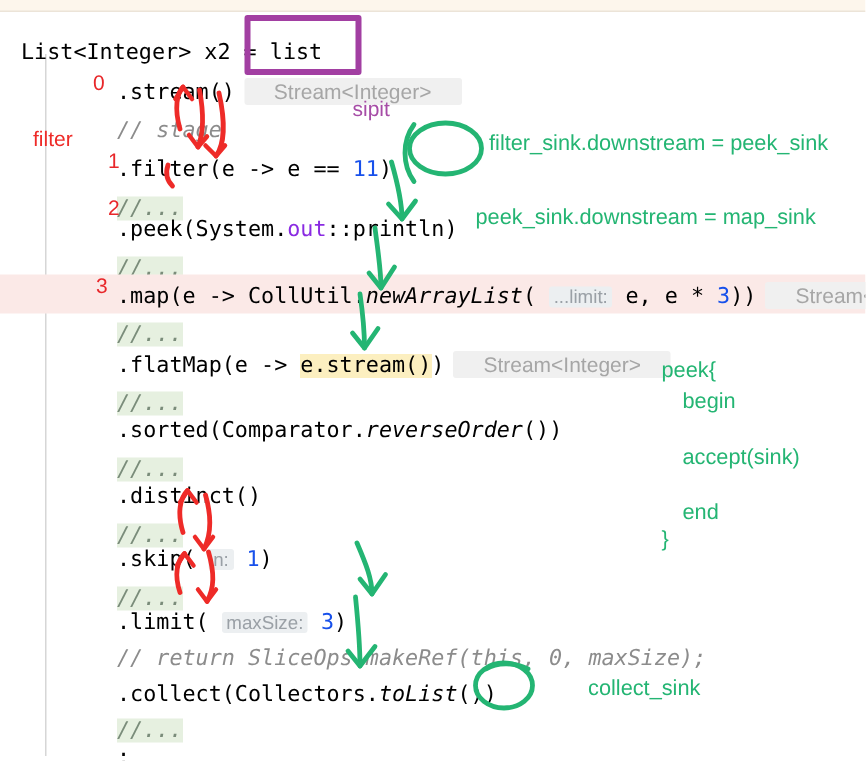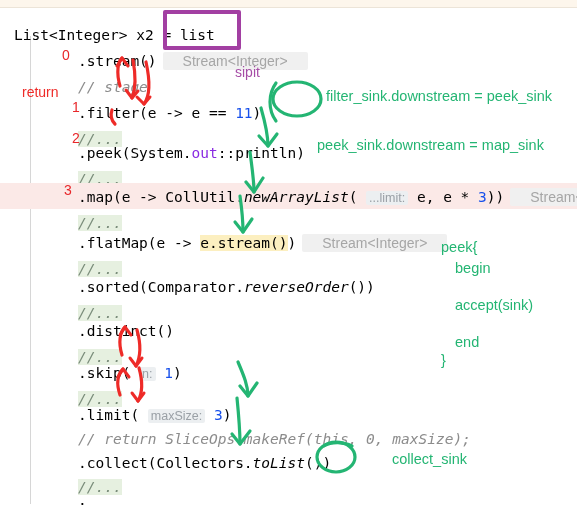--- a/index.html
+++ b/index.html
@@ -192,21 +192,21 @@
       <path d="M248,396 L240,386 M248,396 L257,383"></path>
       <path d="M237,398 C239,418 240,432 240,444"></path>
       <path d="M240,444 L232,434 M240,444 L250,431"></path>
 
       <ellipse cx="336" cy="457" rx="19" ry="15"></ellipse>
       <path d="M352,446 C344,442 332,441 324,446"></path>
     </g>
   </svg>
 
   <div id="annotation-layer">
-      <div class="ann-red" style="left: 22px; top: 84px;">return</div>
+      <div class="ann-red" style="left: 22px; top: 84px;">filter</div>
       <div class="ann-red-num" style="left: 62px; top: 47px;">0</div>
       <div class="ann-red-num" style="left: 72px; top: 99px;">1</div>
       <div class="ann-red-num" style="left: 72px; top: 130px;">2</div>
       <div class="ann-red-num" style="left: 64px; top: 182px;">3</div>
       <div class="ann-green" style="left: 326px; top: 88px;">filter_sink.downstream = peek_sink</div>
       <div class="ann-green" style="left: 317px; top: 137px;">peek_sink.downstream = map_sink</div>
       <div class="ann-green" style="left: 441px; top: 239px;">peek{</div>
       <div class="ann-green" style="left: 455px; top: 260px;">begin</div>
       <div class="ann-green" style="left: 455px; top: 297px;">accept(sink)</div>
       <div class="ann-green" style="left: 455px; top: 334px;">end</div>

